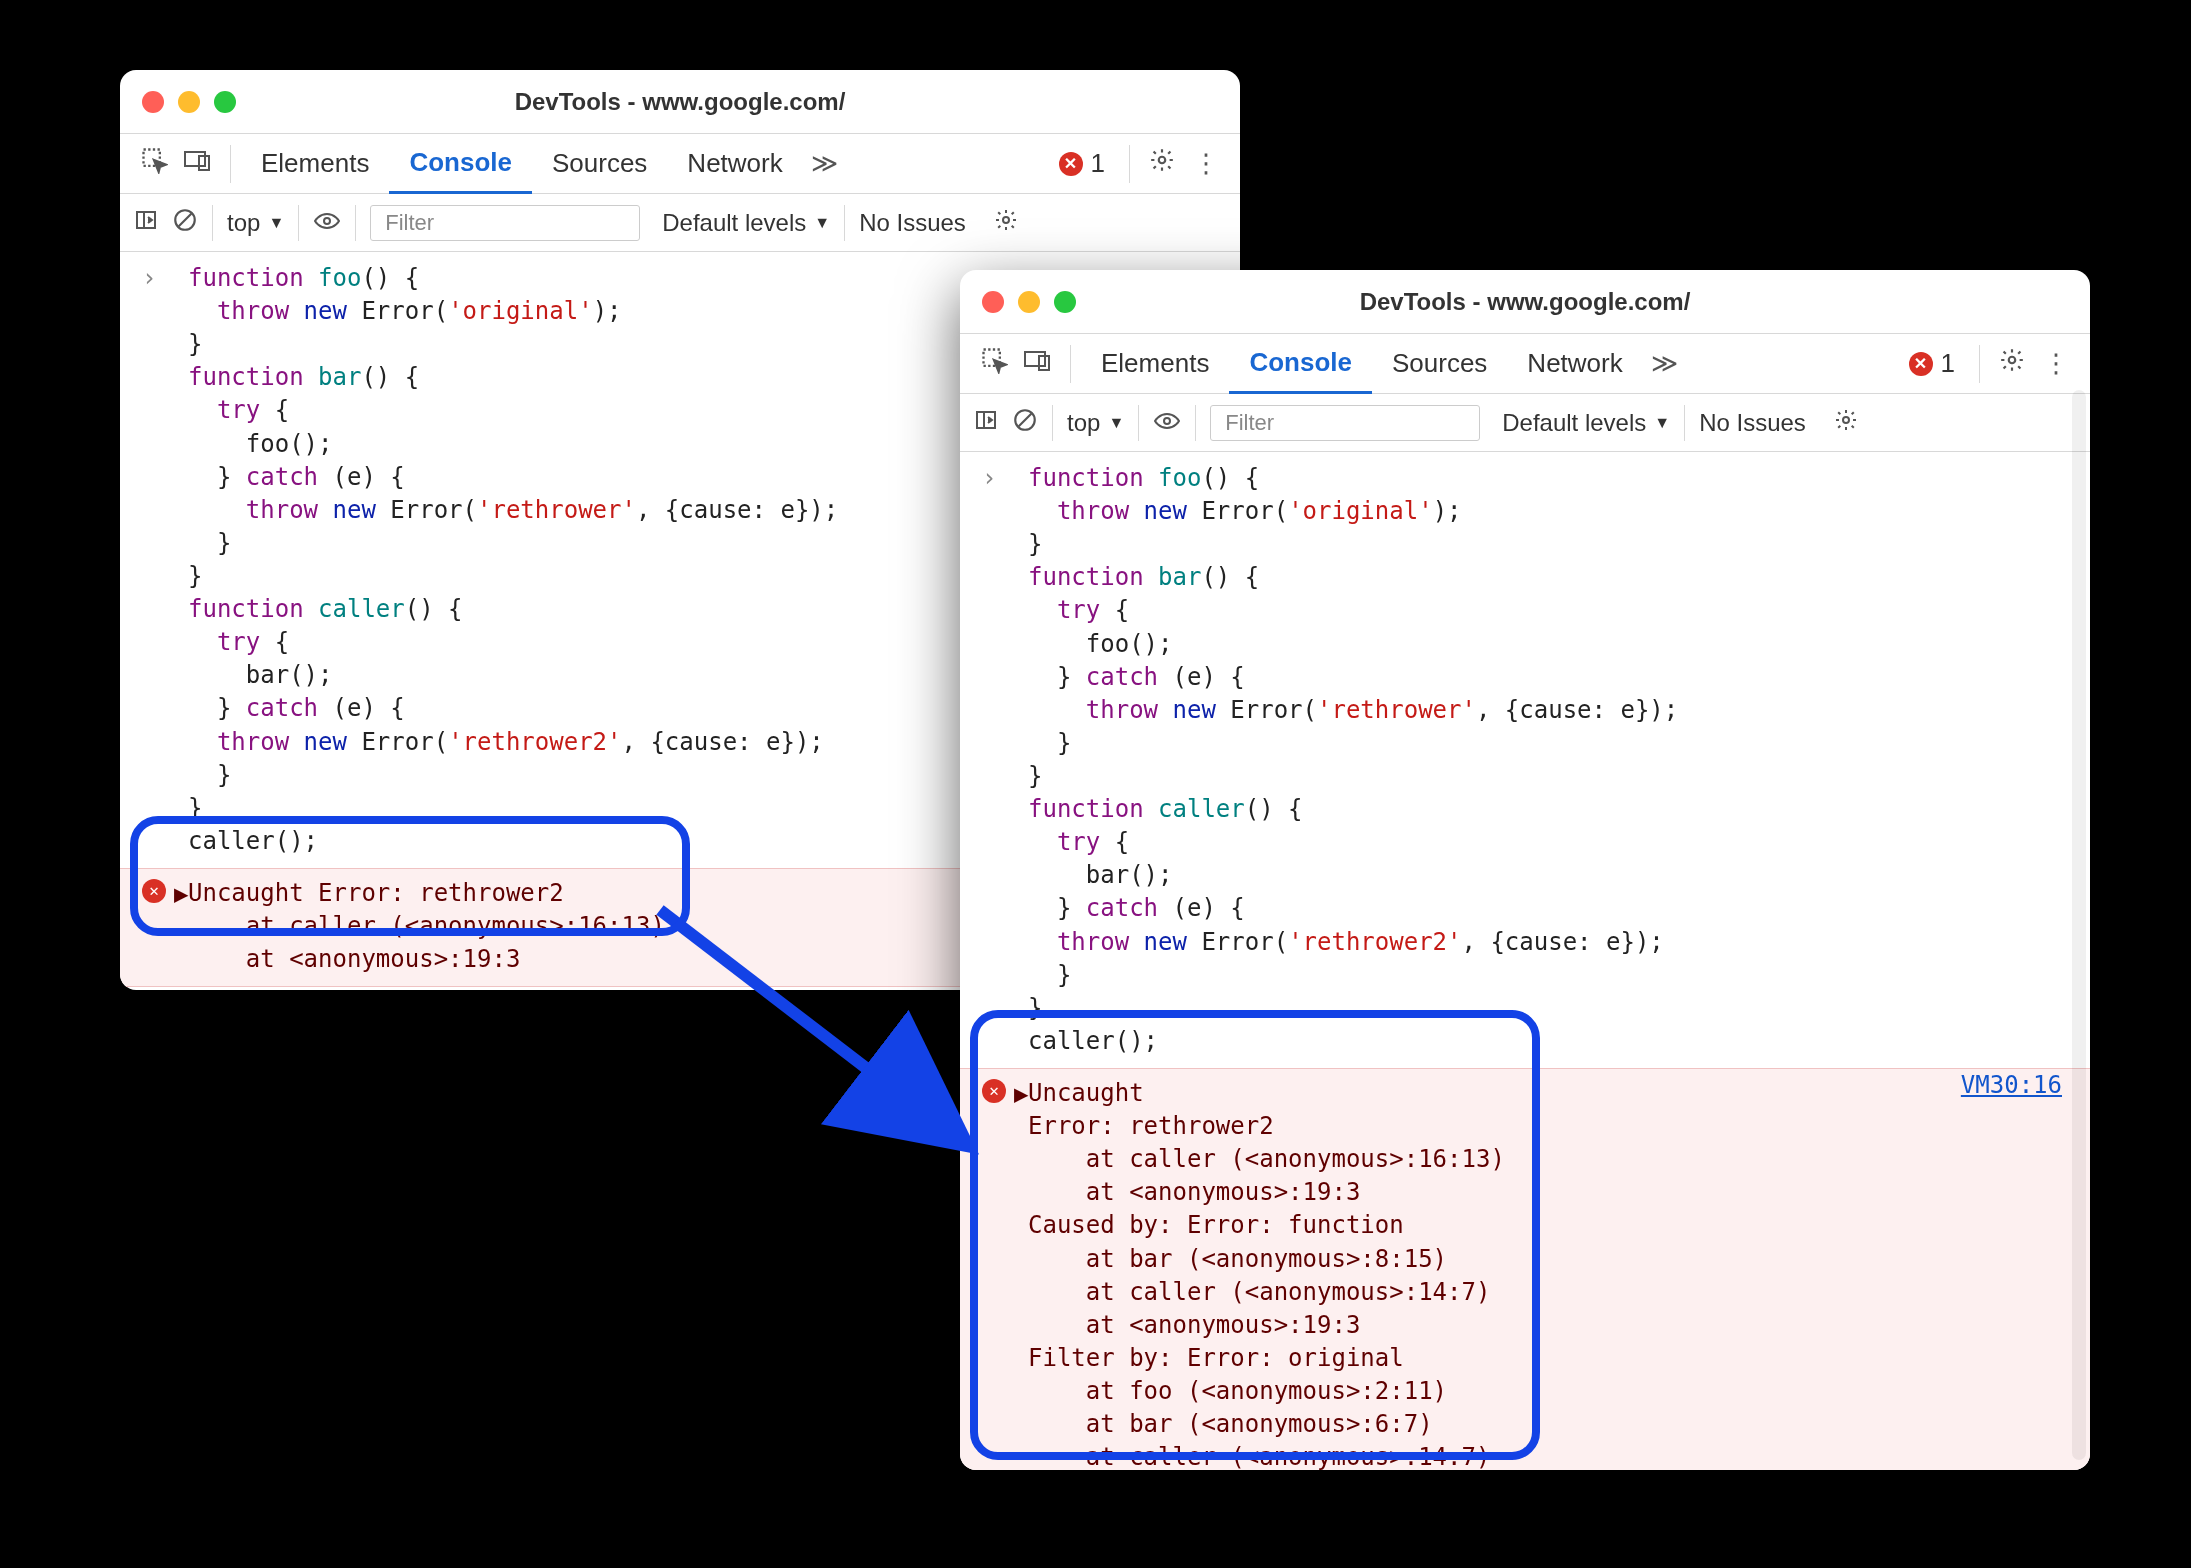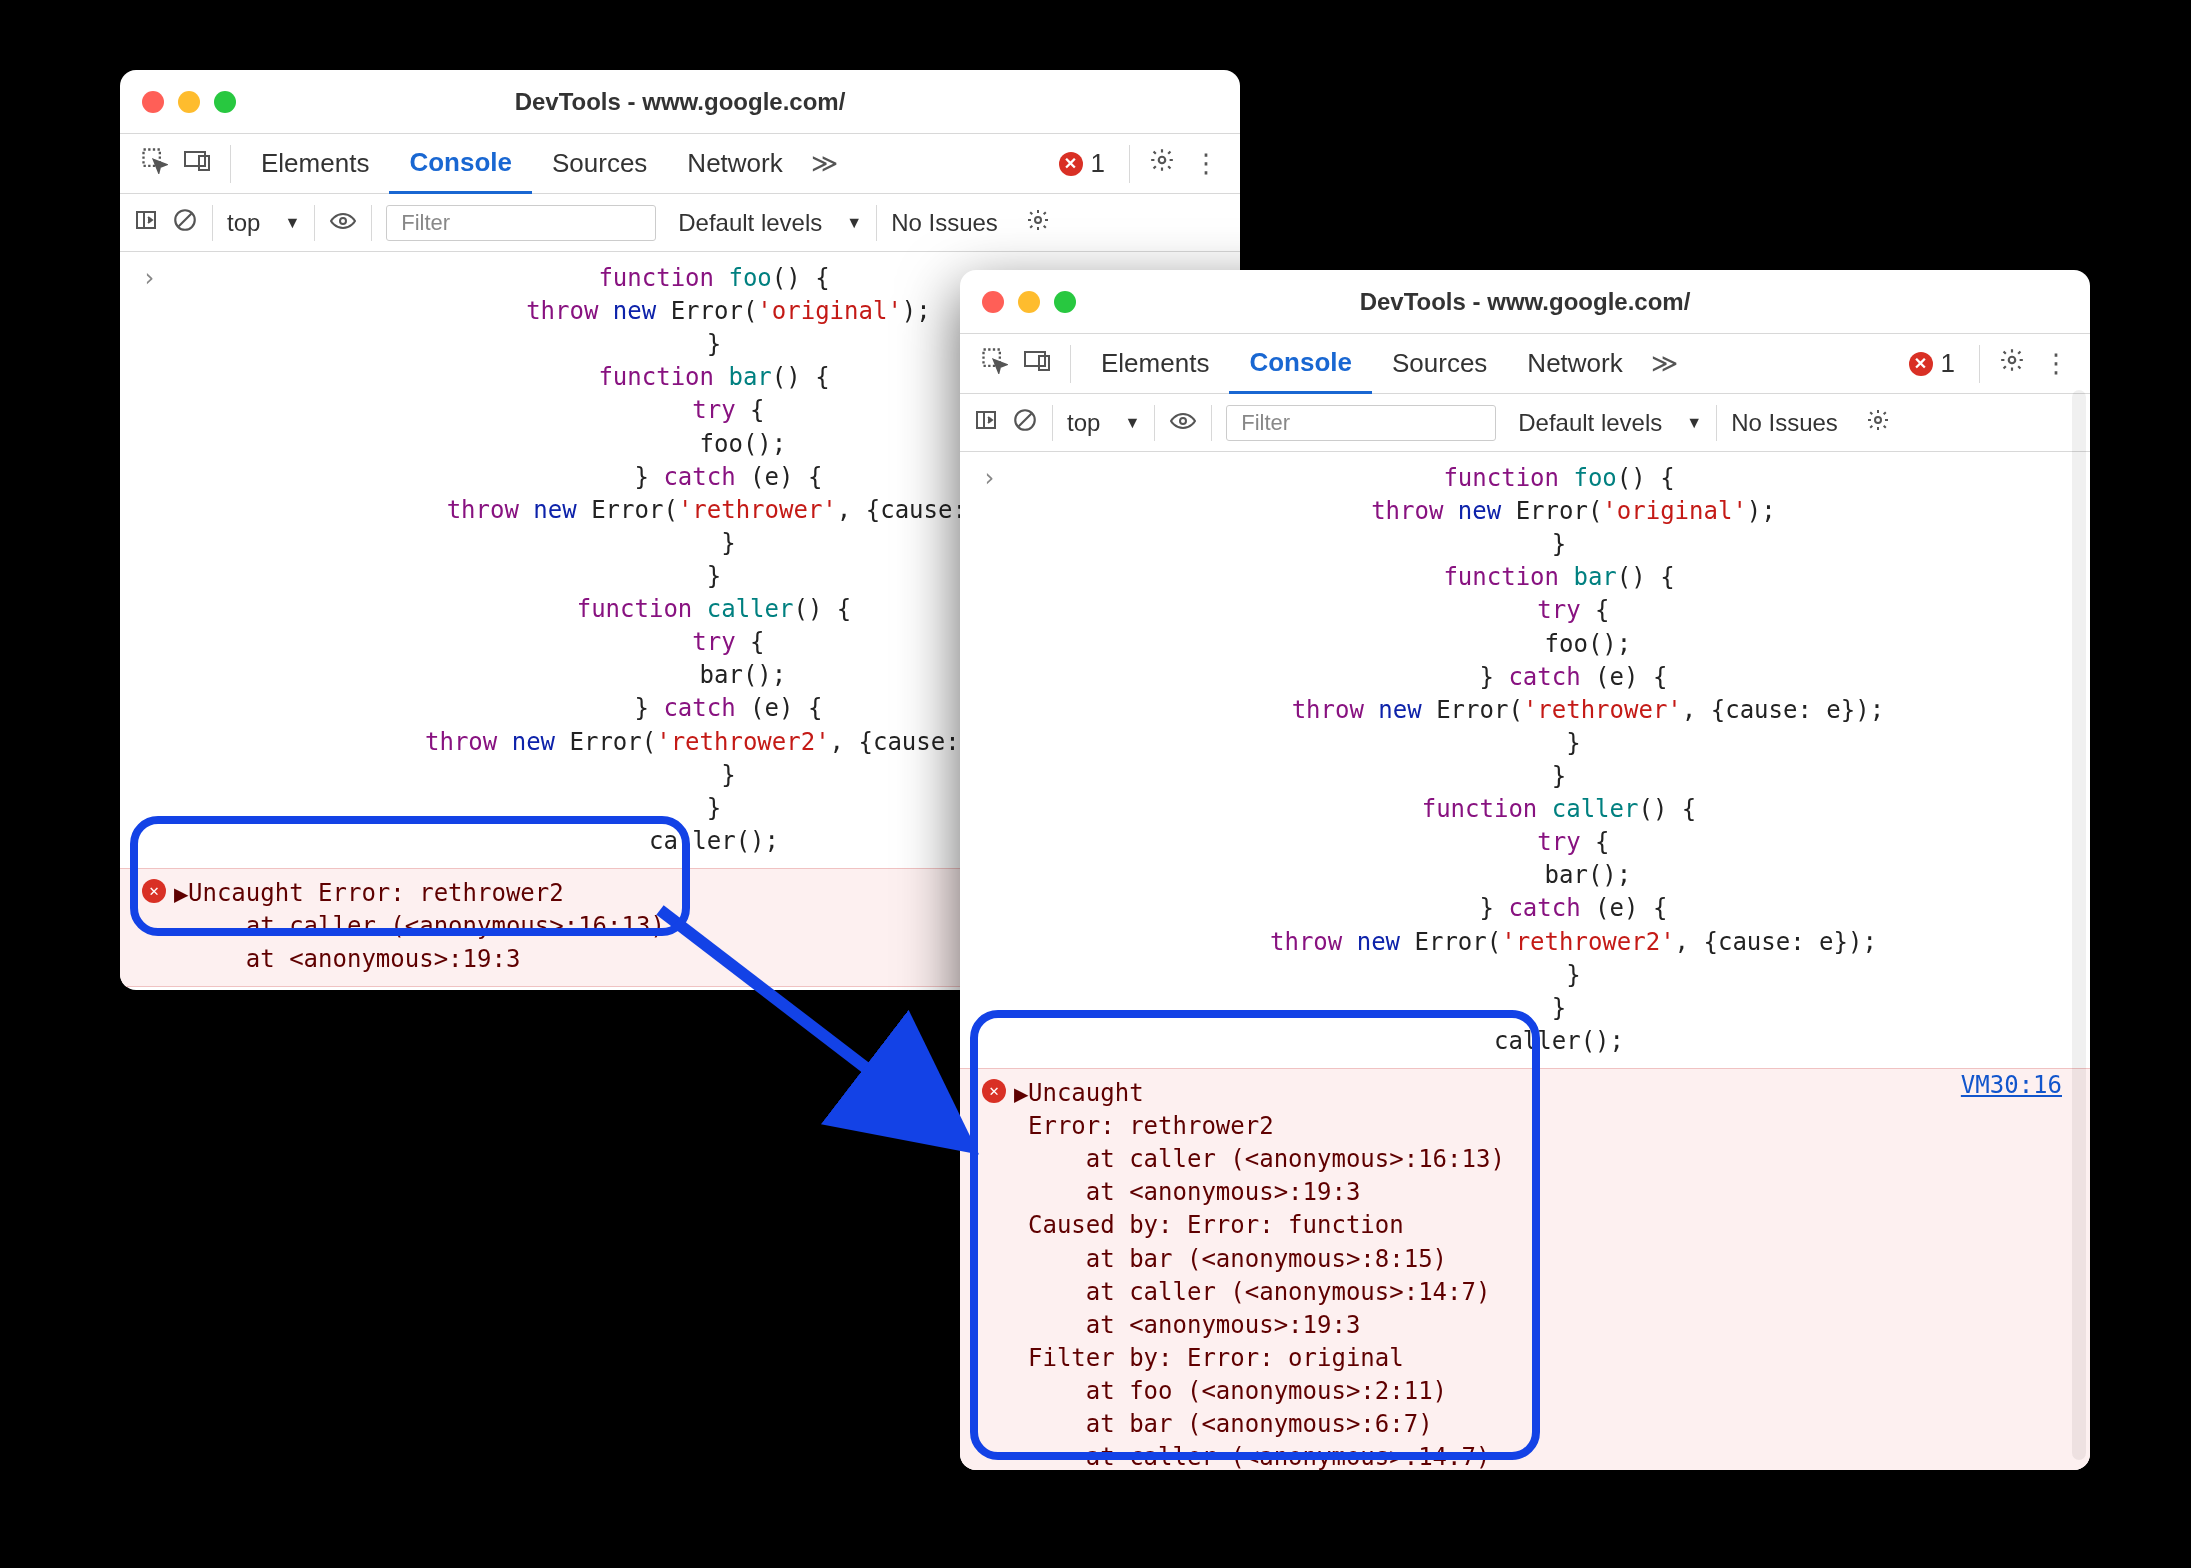--- a/index.html
+++ b/index.html
@@ -43,35 +43,35 @@
   .tabbar .tab { padding:0 20px; height:60px; display:flex; align-items:center; cursor:pointer; }
   .tabbar .tab.active { color:#1967d2; border-bottom:3px solid #1967d2;font-weight:bold; }
   .tabbar .spacer { flex:1; }
   .errcount { display:flex; align-items:center; gap:8px; color:#333; padding:0 14px; }
   .errcircle { width:24px; height:24px; border-radius:50%; background:#d93025; color:#fff; font-size:16px; font-weight:bold; display:flex; align-items:center; justify-content:center; }
   .toolbar2 {
     height:58px; display:flex; align-items:center; gap:14px;
     border-bottom:1px solid #d8d8d8; padding:0 14px; font-size:24px; color:#333;
   }
   .toolbar2 .sep2 { width:1px; height:36px; background:#d8d8d8; }
-  .ctx { display:flex; align-items:center; gap:24px; }
+  .ctx { display:flex; align-items:center; gap:8px; }
   .caret { font-size:16px; }
   .filter {
     border:1px solid #ccc; height:36px; padding:0 14px;
     font-size:22px; color:#888; display:flex; align-items:center;
     border-radius:3px;
   }
   .codearea {
     font-family: Menlo, Consolas, monospace;
     font-size:24px; line-height:1.38;
     padding:10px 0 10px 18px; color:#222;
     position:relative;
   }
   .gutter-arrow { position:absolute; left:22px; color:#888; }
-  .codeline { white-space:pre; padding-left:50px;text-align:center; }
+  .codeline { white-space:pre; padding-left:50px; }
   .kw-blue { color:#0d22aa; }
   .kw-teal { color:#008080; }
   .kw-purple { color:#881280; }
   .str { color:#c41a16; }
   .errblock {
     background:#fdf0f0;
     font-family: Menlo, Consolas, monospace;
     font-size:24px; line-height:1.38;
     padding:8px 0 10px 18px;
     color:#5f0000;

